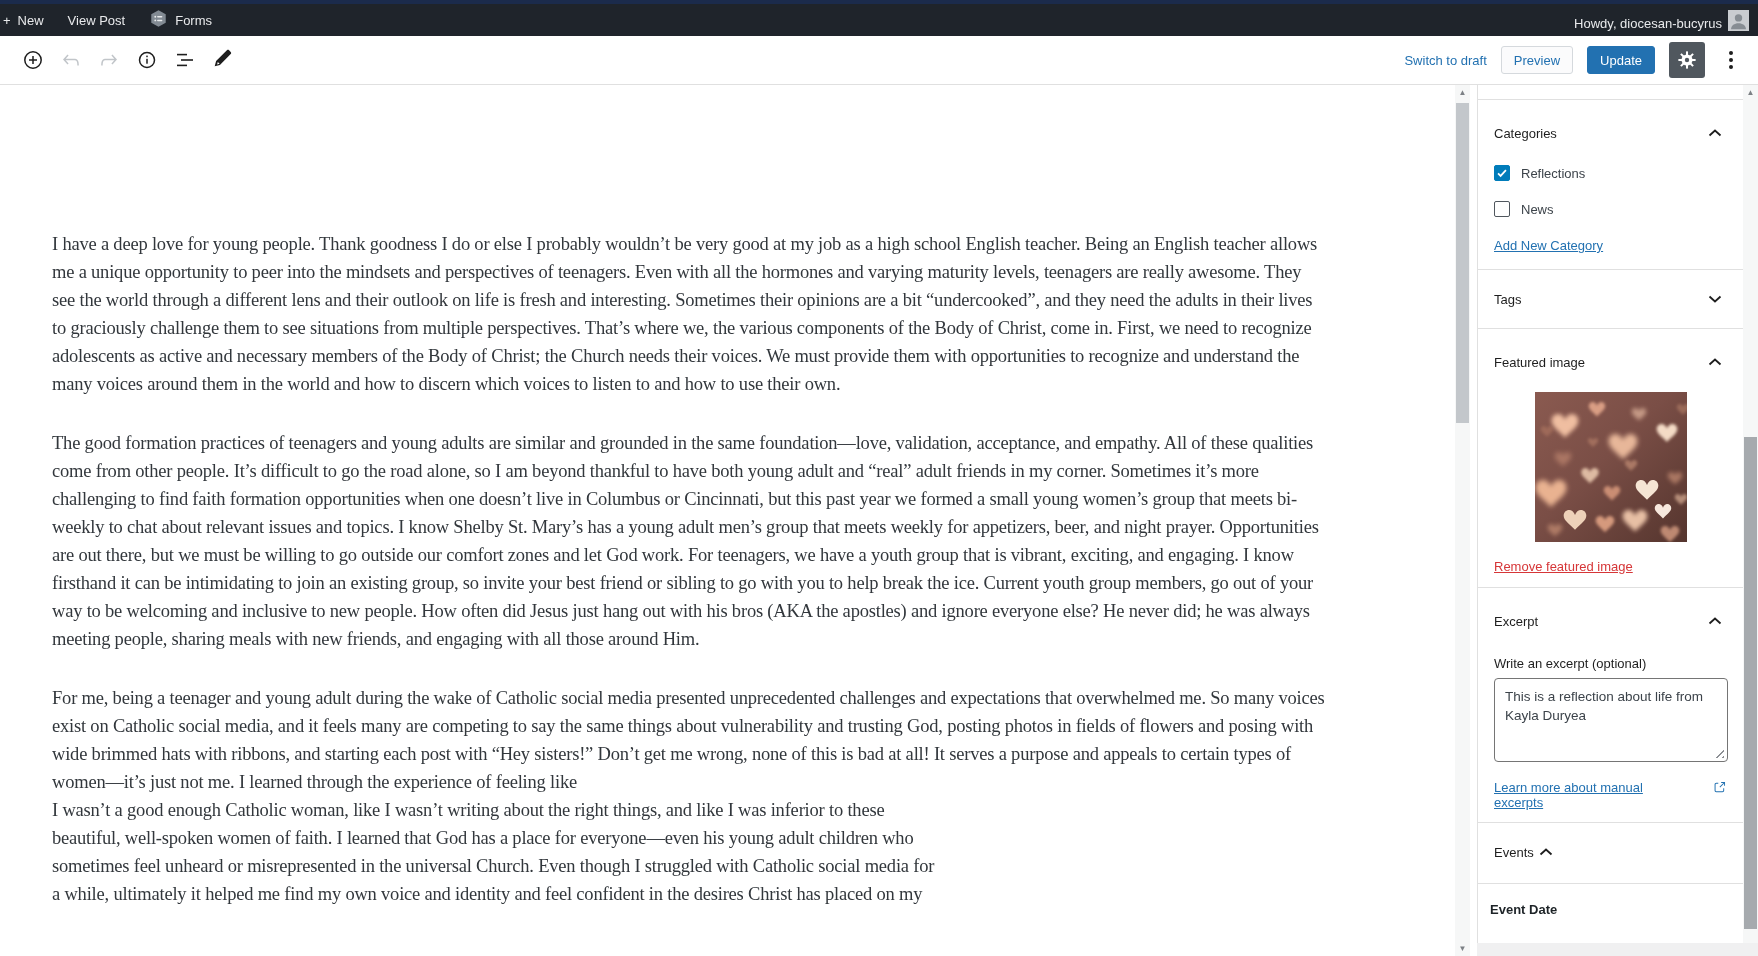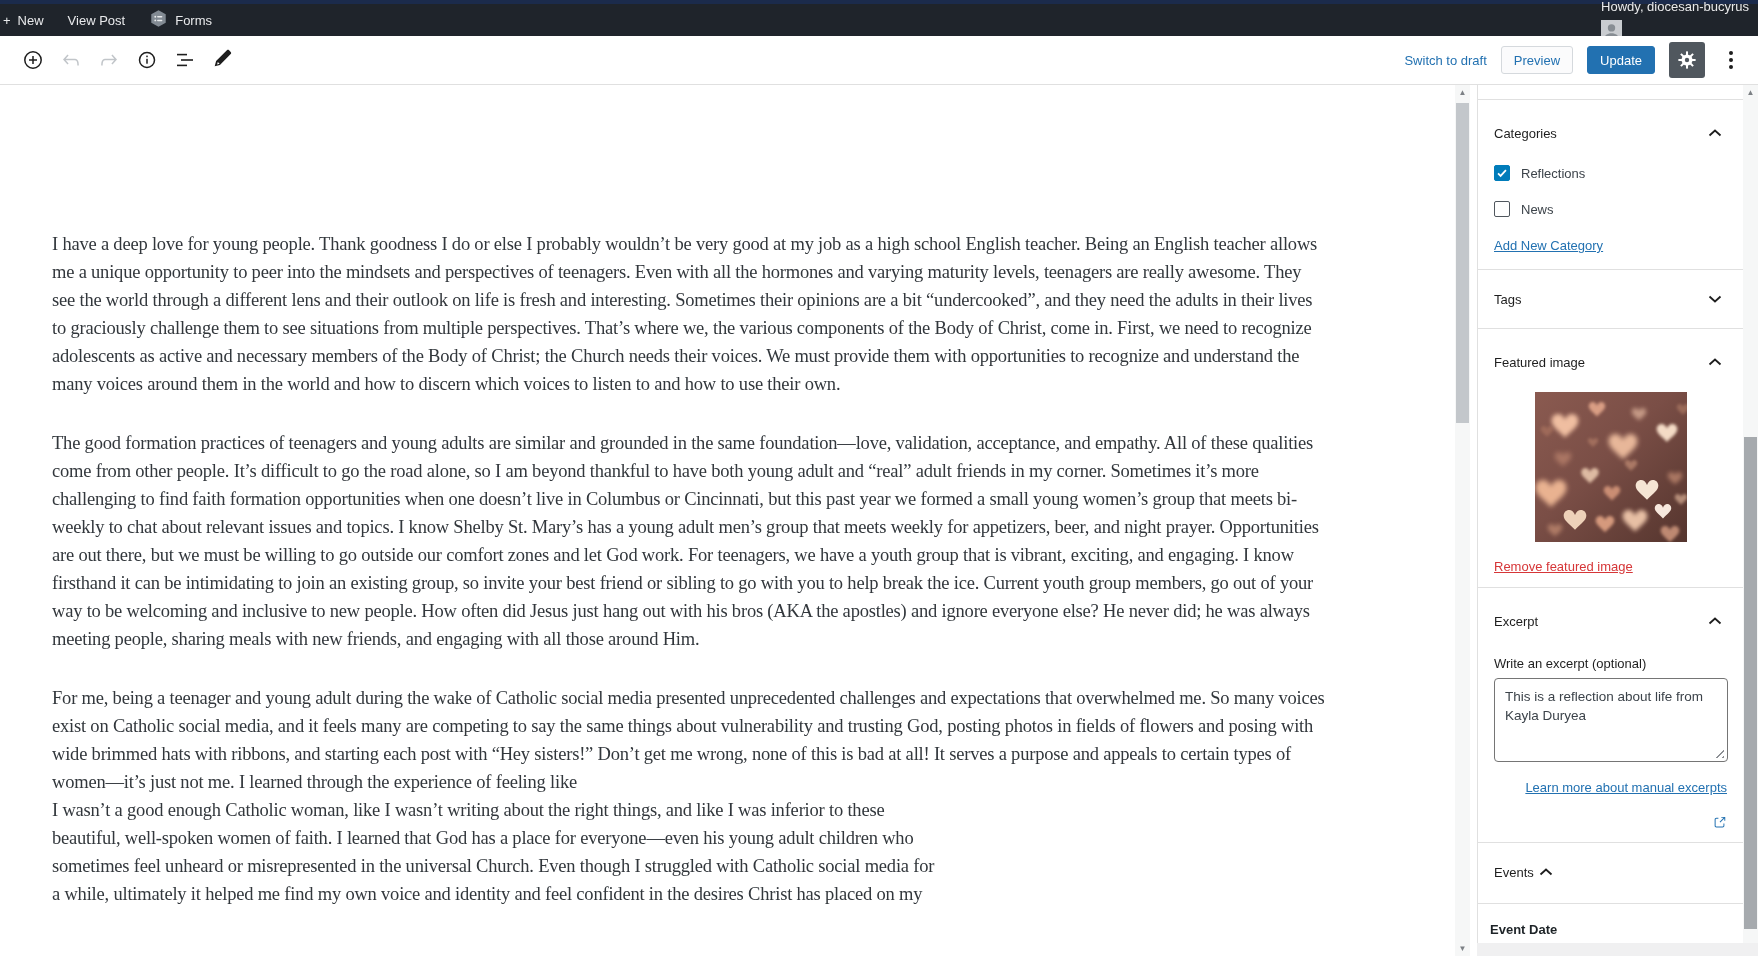--- a/index.html
+++ b/index.html
@@ -8,21 +8,21 @@
 
   .screen { position:relative; width:1758px; height:956px; background:#fff; overflow:hidden; }
 
   
   .topstrip { position:absolute; top:0; left:0; right:0; height:4px; background:#1b2b4c; }
   .adminbar { position:absolute; top:4px; left:0; right:0; height:32px; background:#1f242b;
               display:flex; align-items:center; justify-content:space-between; font-size:13px; color:#e9eaec; }
   .ab-left { display:flex; align-items:center; height:100%; }
   .ab-item { display:flex; align-items:center; gap:7px; padding:0 12px; height:100%; cursor:pointer; white-space:nowrap; }
   .ab-new { margin-left:-9px; }
-  .ab-right { display:flex; align-items:flex-start; gap:6px; padding-right:9px;flex-direction:column; }
+  .ab-right { display:flex; align-items:flex-end; gap:6px; padding-right:9px; }
   .avatar { width:21px; height:21px; display:block; }
 
   
   .edheader { position:absolute; top:36px; left:0; right:0; height:49px; background:#fff;
               border-bottom:1px solid #e0e0e0; display:flex; align-items:center; justify-content:space-between; }
   .ed-left { display:flex; align-items:center; gap:14px; padding-left:21px; }
   .ed-icon { width:24px; height:24px; display:flex; align-items:center; justify-content:center; cursor:pointer; }
   .ed-right { display:flex; align-items:center; gap:14px; padding-right:15px; }
   .link-blue { color:#2271b1; font-size:13px; text-decoration:none; cursor:pointer; white-space:nowrap; }
   .btn { font-size:13px; height:28px; display:flex; align-items:center; border-radius:3px; cursor:pointer; }
@@ -78,21 +78,21 @@
   .remove-link { display:inline-block; margin-top:17px; color:#d63638; text-decoration:underline; cursor:pointer; }
 
   .excerpt-label { margin-top:23px; color:#1e1e1e; }
   .ta-wrap { position:relative; margin-top:7px; width:234px; }
   .ta-wrap textarea { width:234px; height:84px; resize:none; border:1px solid #757575; border-radius:4px;
                       padding:8px 10px; font-family:"Liberation Sans","DejaVu Sans",sans-serif;
                       font-size:13.5px; line-height:19px; color:#3c434a; outline:none; }
   .ta-wrap::after { content:''; position:absolute; right:4px; bottom:7px; width:10px; height:10px;
                     background:repeating-linear-gradient(135deg,#8c8f94 0 1.4px,transparent 1.4px 4.2px);
                     clip-path:polygon(100% 0,100% 100%,0 100%); pointer-events:none; }
-  .learn-more { display:flex; align-items:flex-end; gap:20px; margin-top:15px; color:#2271b1; cursor:pointer;flex-direction:column; }
+  .learn-more { display:flex; align-items:flex-start; gap:20px; margin-top:15px; color:#2271b1; cursor:pointer; }
   .learn-more span { text-decoration:underline; }
 
   .events-header { padding:17px 16px 19px; border-bottom:1px solid #e0e0e0; display:flex; align-items:center;
                    justify-content:flex-start; font-weight:500; cursor:pointer; }
   .events-body { padding:18px 12px 0; }
   .event-date-label { font-weight:700; color:#1d2327; }
   .sb-bottom { position:absolute; left:1477px; right:0; bottom:0; height:13px; background:#f0f0f1; z-index:6; }
 </style>
 </head>
 <body>

